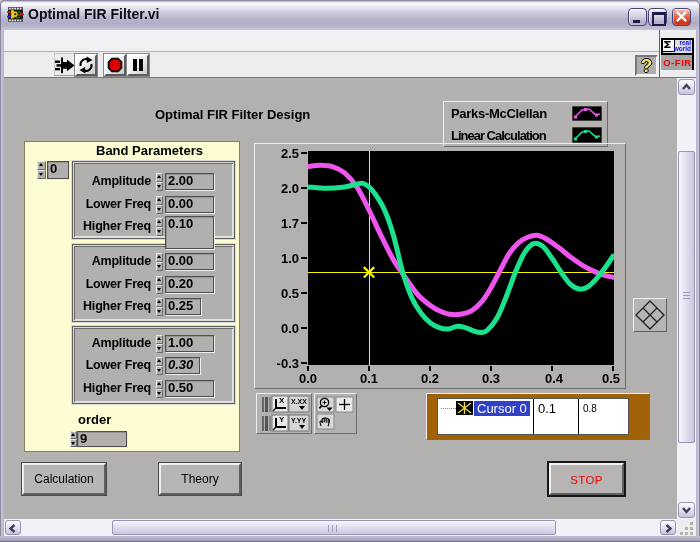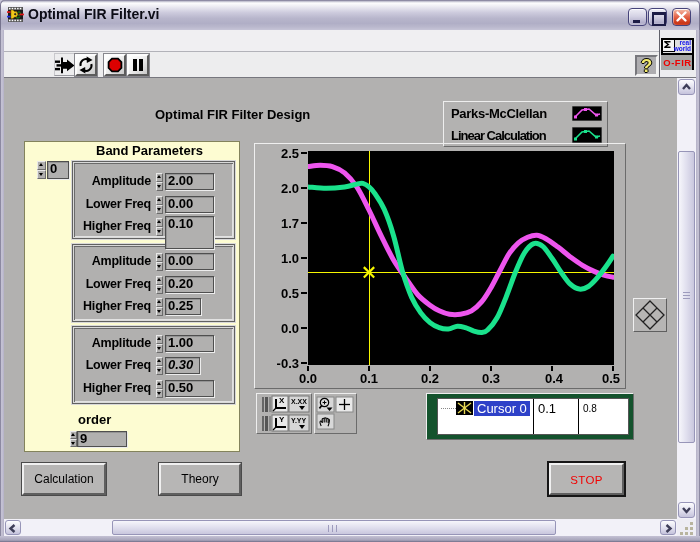--- a/index.html
+++ b/index.html
@@ -362,21 +362,21 @@
     <line x1="29.5" y1="5" x2="29.5" y2="16" stroke="#000" stroke-width="1.3"></line>
     <line x1="24" y1="10.5" x2="35" y2="10.5" stroke="#000" stroke-width="1.3"></line>
     <rect x="2" y="20" width="17" height="15" fill="#d8d8d8" stroke="#888" stroke-width="1"></rect>
     <g fill="none" stroke="#000" stroke-width="1.1">
       <path d="M6.2,32 C5,29.5 4.6,27.5 5.6,27 C6.4,26.7 7,27.5 7.2,28.5"></path>
       <path d="M7.2,29 L7.2,24.8 M9.2,28.5 L9.2,24.2 M11.2,28.5 L11.2,24.4 M13.2,29 L13.2,25.2"></path>
       <path d="M7.2,24.8 C7.8,24.4 8.8,24.2 9.2,24.6 M9.2,24.2 C9.8,23.8 10.8,23.9 11.2,24.4 M11.2,24.4 C11.8,24.1 12.8,24.4 13.2,25.2 M13.2,25.2 C13.8,25 14.6,25.6 14.4,26.8 C14.2,28.3 14,30.5 13,32.2"></path>
     </g>
   </svg>
 </div>
-<div class="abs raised" style="left:426px;top:393px;width:208px;height:47px;background:#14532d;">
+<div class="abs raised" style="left:426px;top:393px;width:224px;height:47px;background:#a16207;">
   <div style="position:absolute;left:10px;top:4px;width:190px;height:35px;background:#fff;border:1px solid #555;">
     <div style="position:absolute;left:95px;top:0;width:1px;height:35px;background:#000;"></div>
     <div style="position:absolute;left:140px;top:0;width:1px;height:35px;background:#000;"></div>
     <div style="position:absolute;left:3px;top:9px;width:15px;border-top:1px dotted #888;"></div>
     <svg style="position:absolute;left:18px;top:2px;" width="17" height="14">
       <rect x="0" y="0" width="17" height="14" fill="#000"></rect>
       <g stroke="#e8d954" stroke-width="1.4">
           <line x1="2" y1="2" x2="15" y2="12"></line>
           <line x1="15" y1="2" x2="2" y2="12"></line>
           <line x1="8.5" y1="1" x2="8.5" y2="13"></line>

